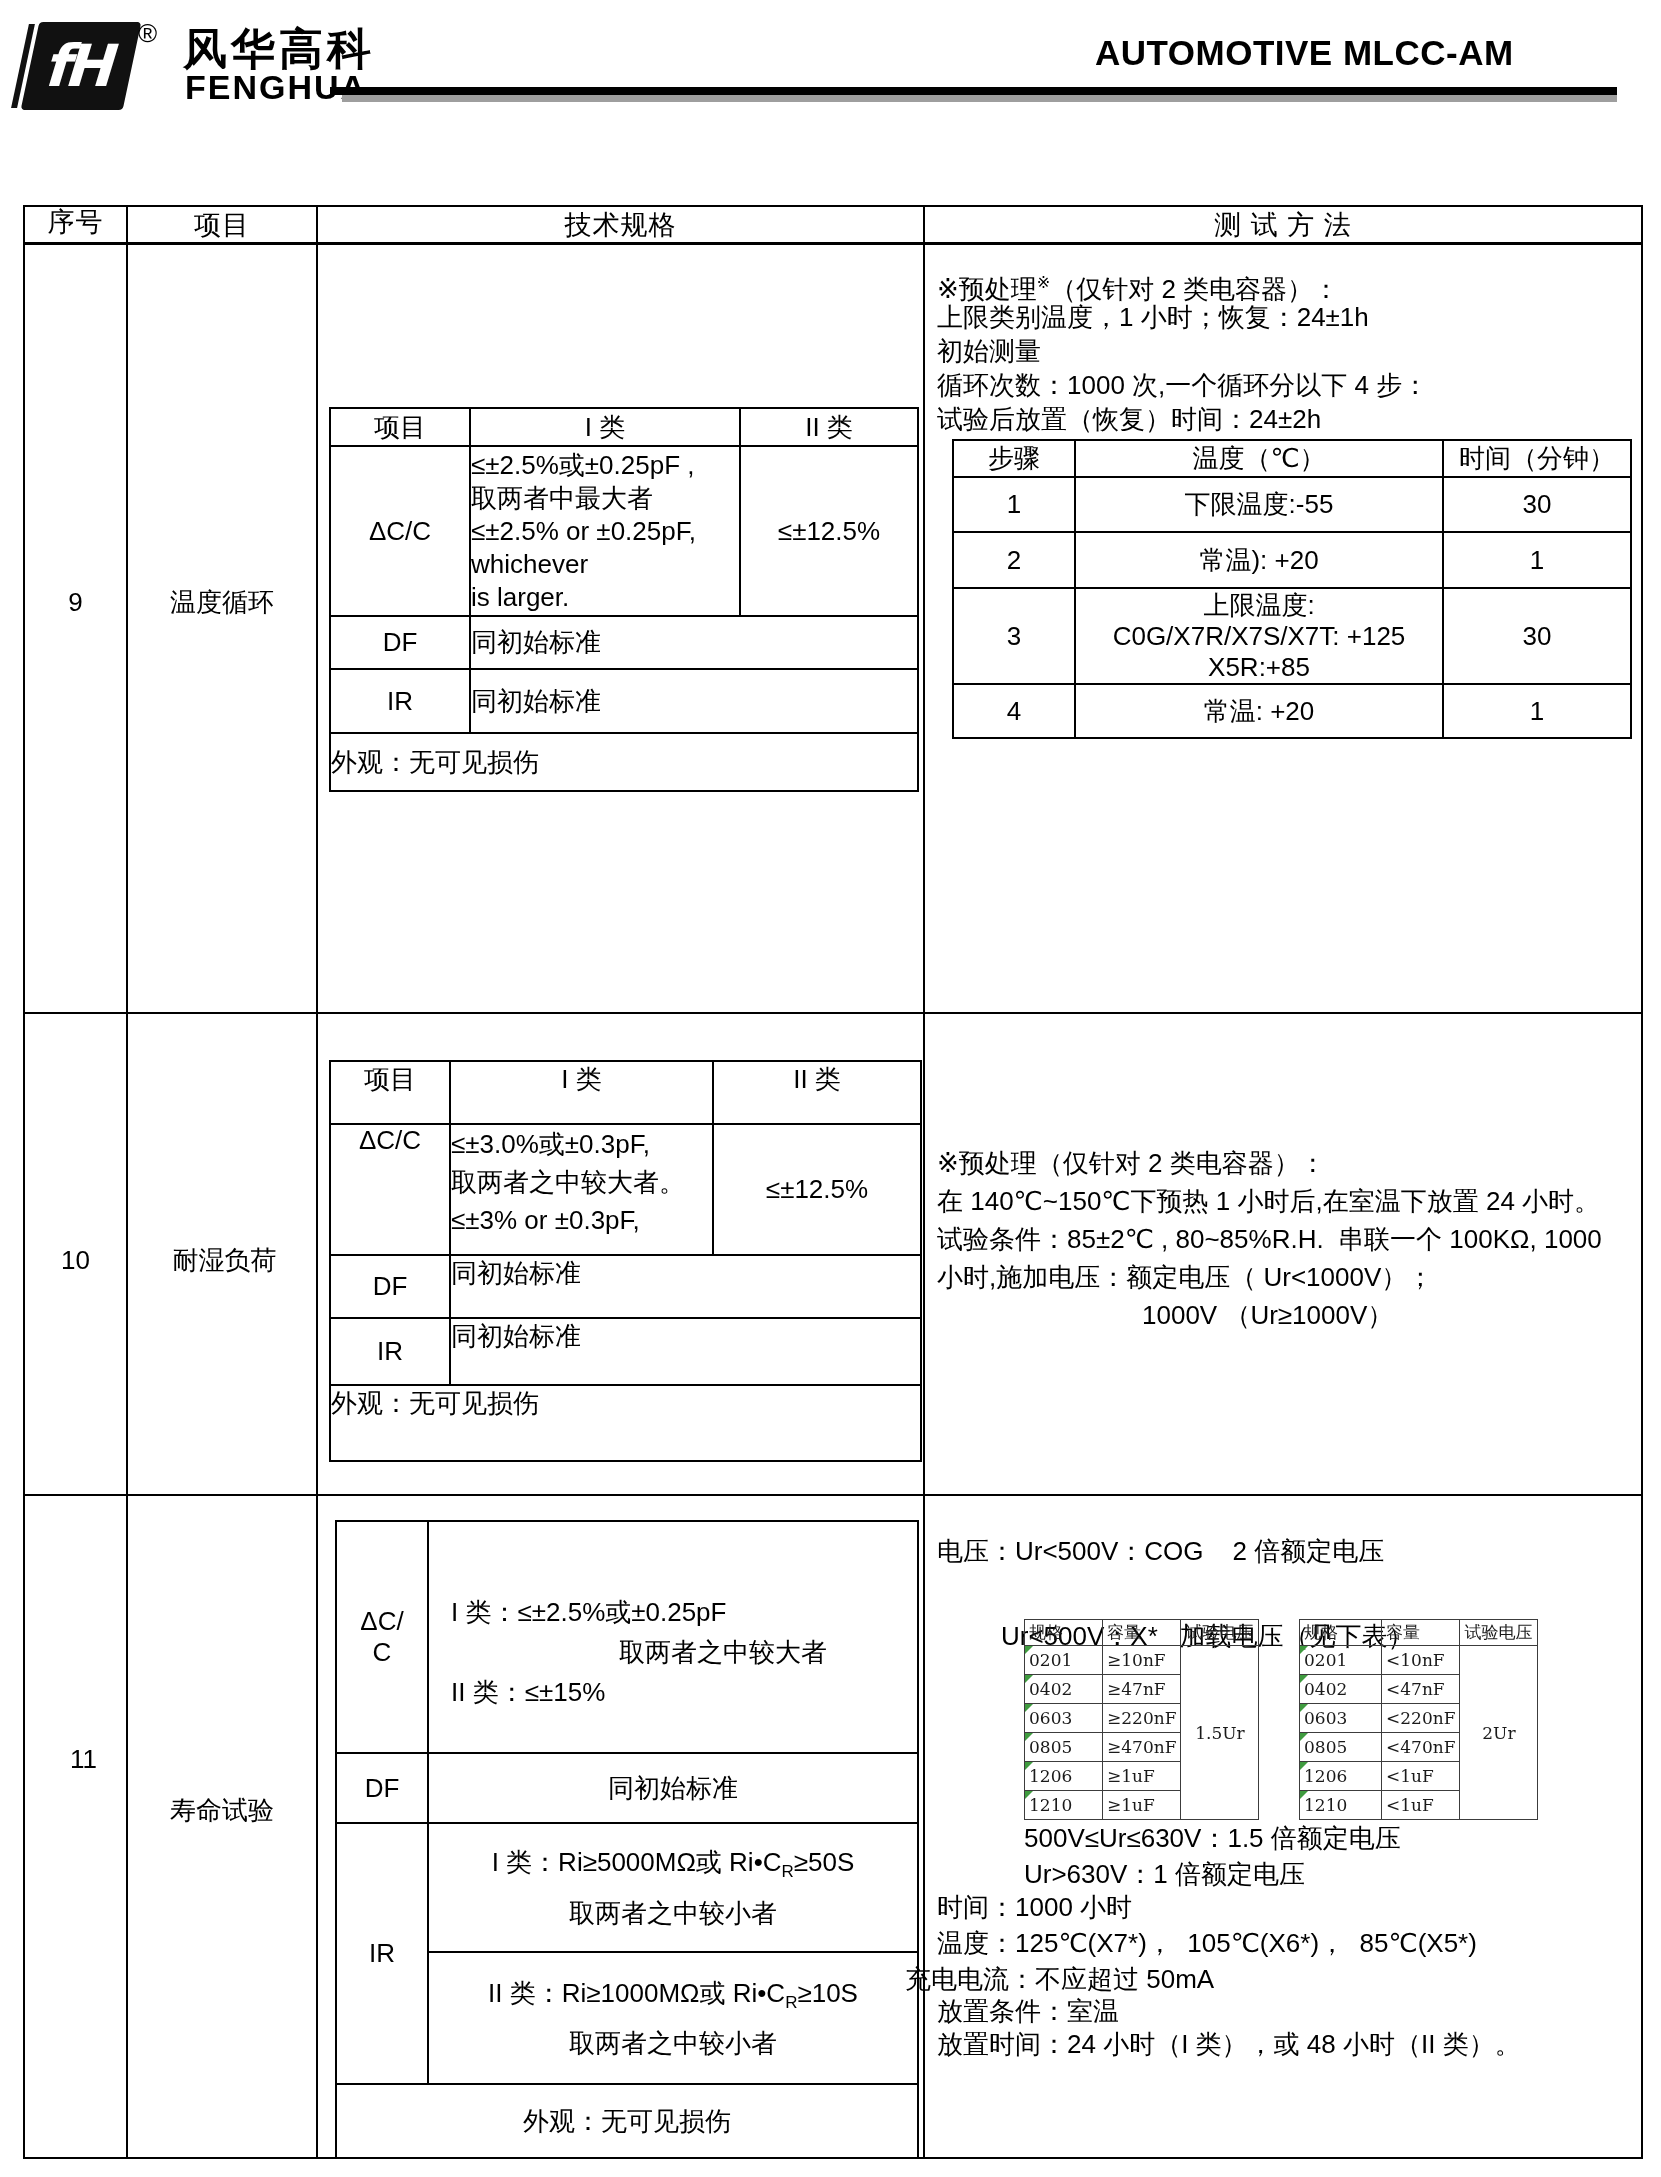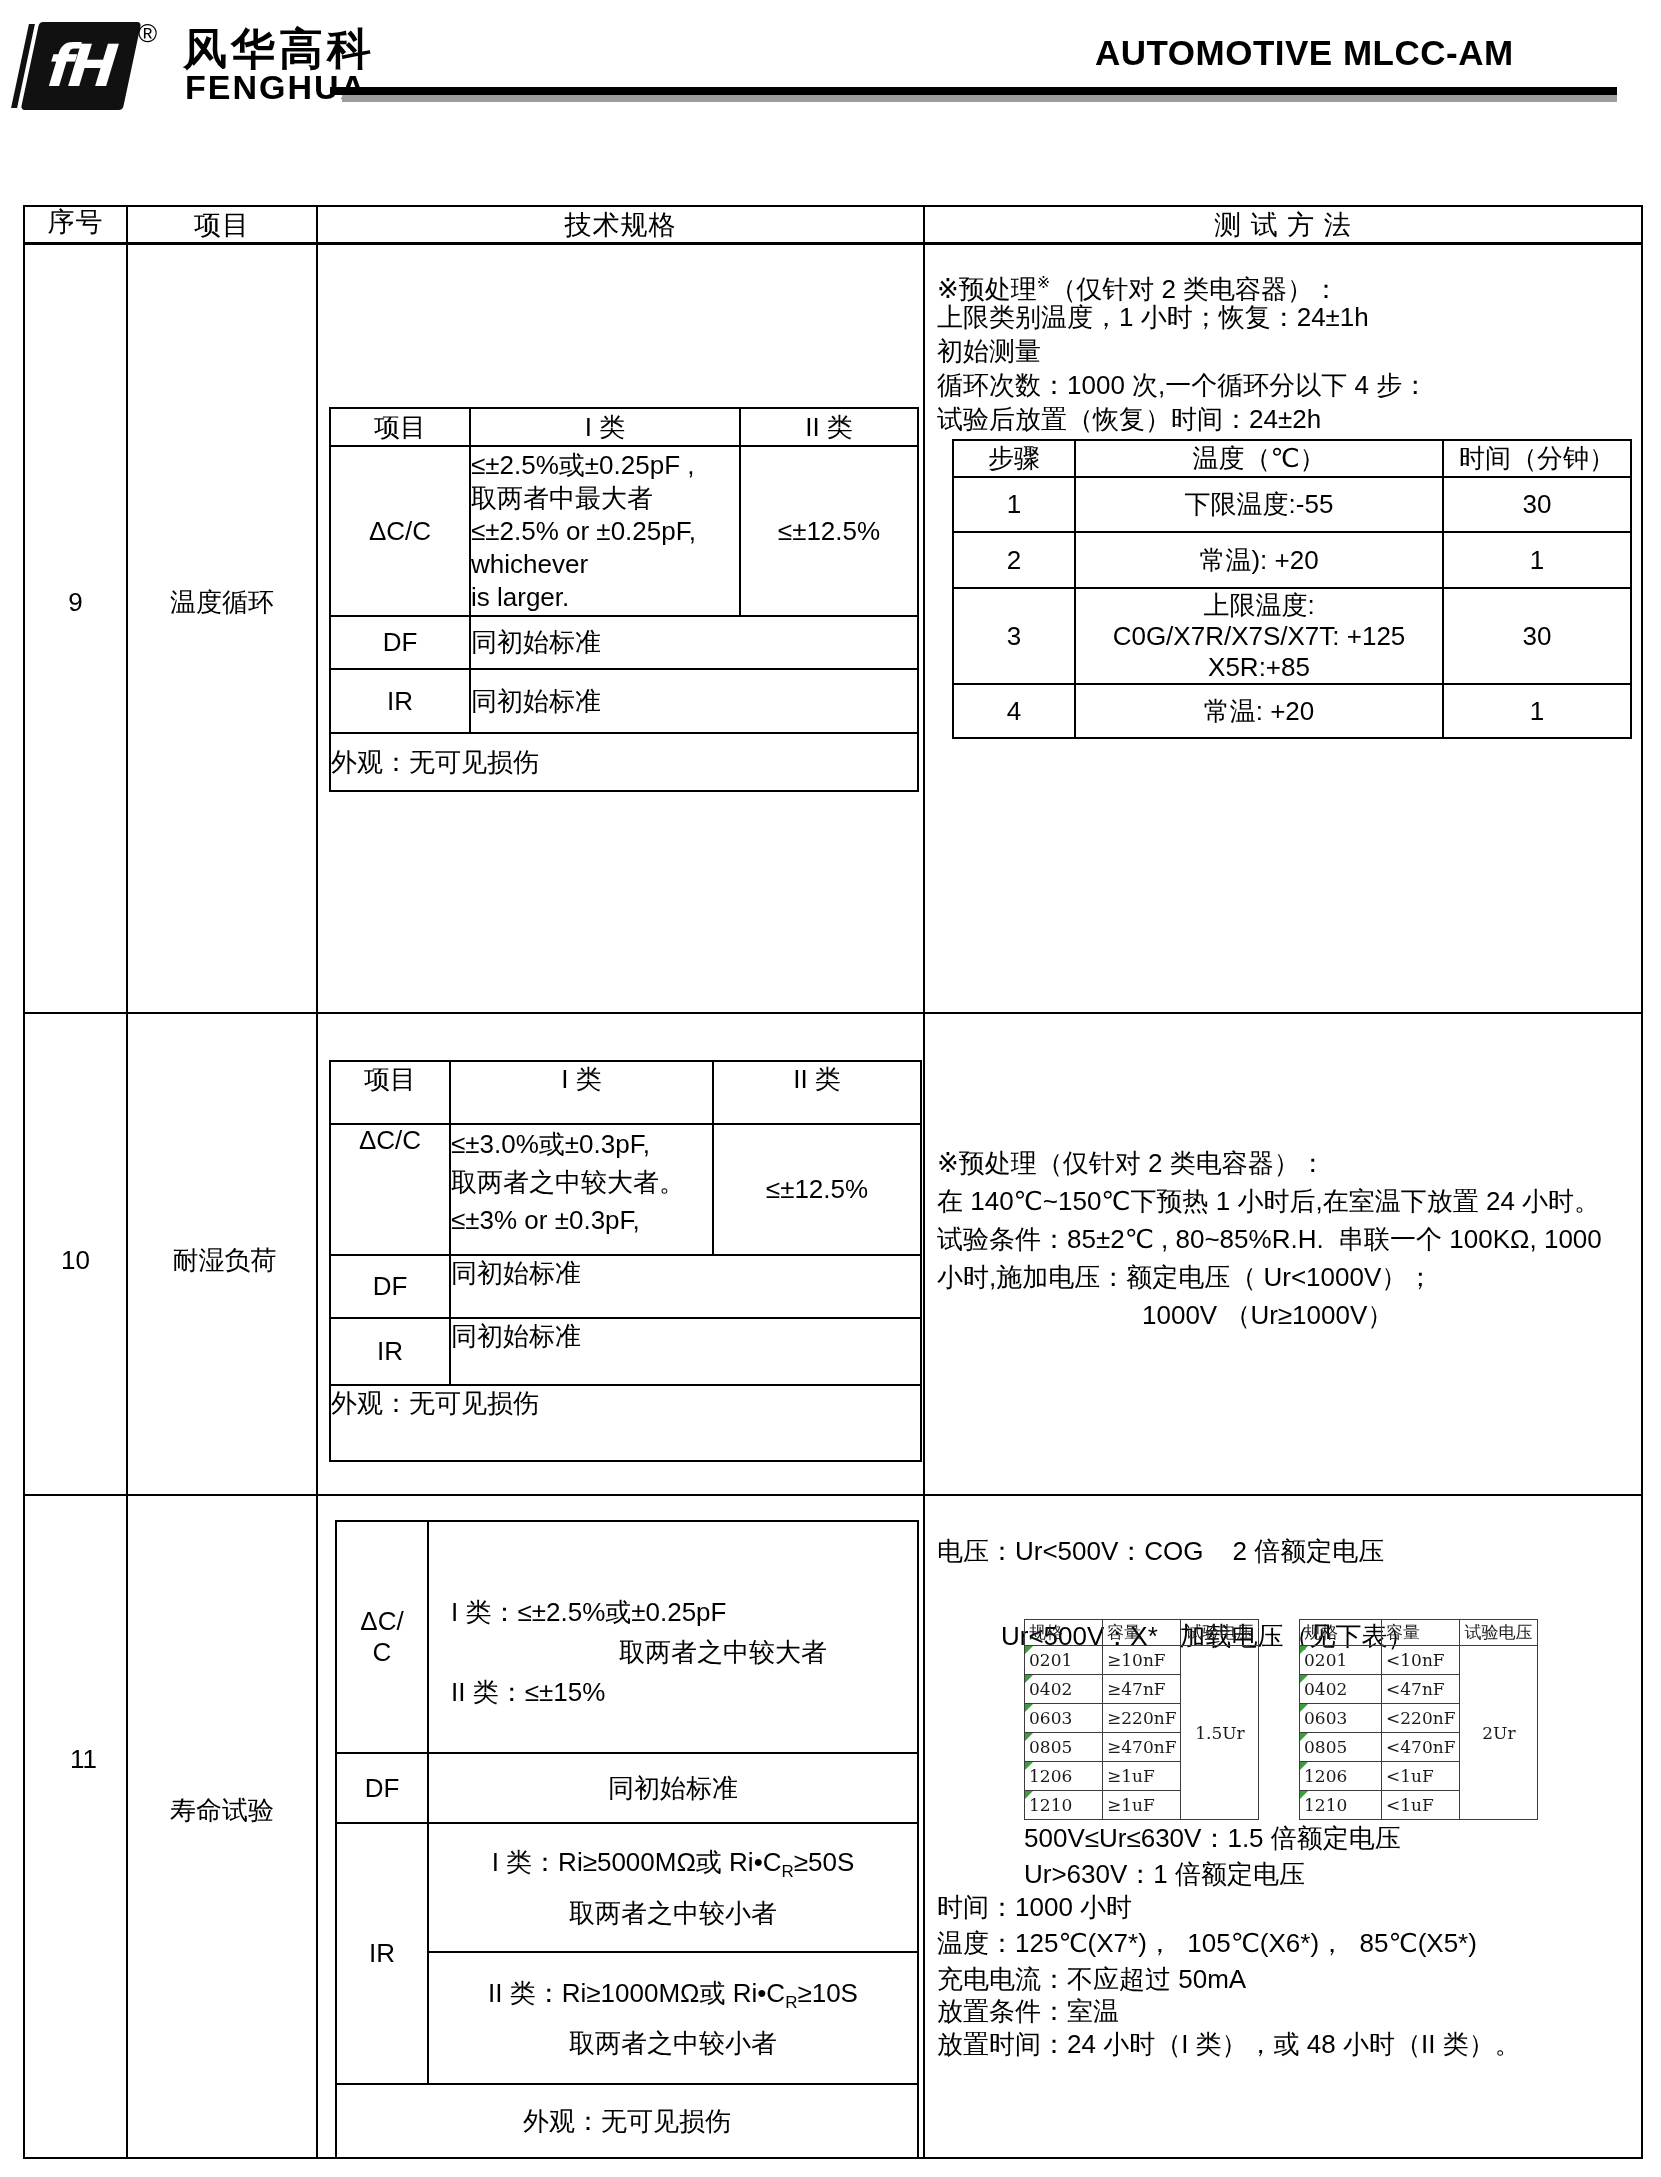--- a/index.html
+++ b/index.html
@@ -318,18 +318,18 @@
             <td class="gt">1210</td>
             <td>&lt;1uF</td>
           </tr>
     </tbody>
       </table>
 
     <div class="abs body-txt pre" style="left:999px;top:1614px;">500V≤Ur≤630V：1.5 倍额定电压</div>
     <div class="abs body-txt pre" style="left:999px;top:1650px;">Ur&gt;630V：1 倍额定电压</div>
     <div class="abs body-txt pre" style="left:912px;top:1683px;">时间：1000 小时</div>
     <div class="abs body-txt pre" style="left:912px;top:1719px;">温度：125℃(X7*)，  105℃(X6*)，  85℃(X5*)</div>
-    <div class="abs body-txt pre" style="left:912px;top:1755px;">充电电流：不应超过 50mA</div>
+    <div class="abs body-txt pre" style="left:880px;top:1755px;">充电电流：不应超过 50mA</div>
     <div class="abs body-txt pre" style="left:912px;top:1787px;">放置条件：室温</div>
     <div class="abs body-txt pre" style="left:912px;top:1820px;">放置时间：24 小时（I 类），或 48 小时（II 类）。</div>
   </div>
 
 </div>
 
 </body></html>

